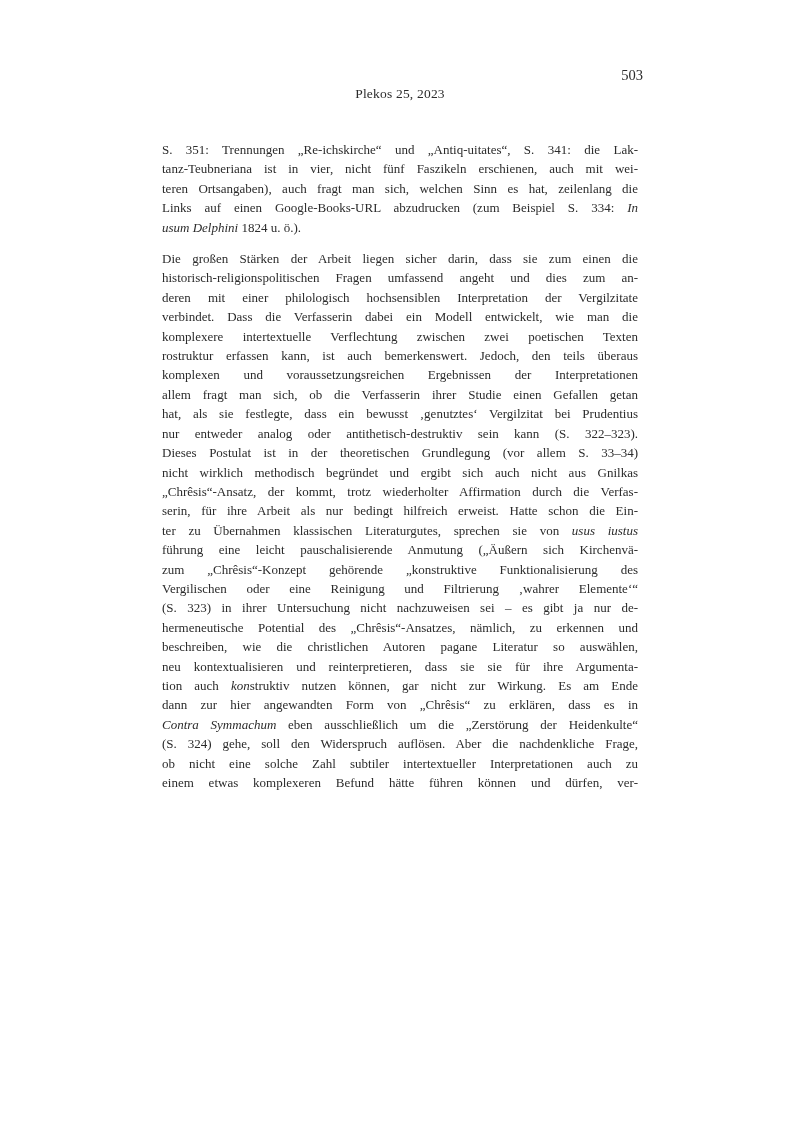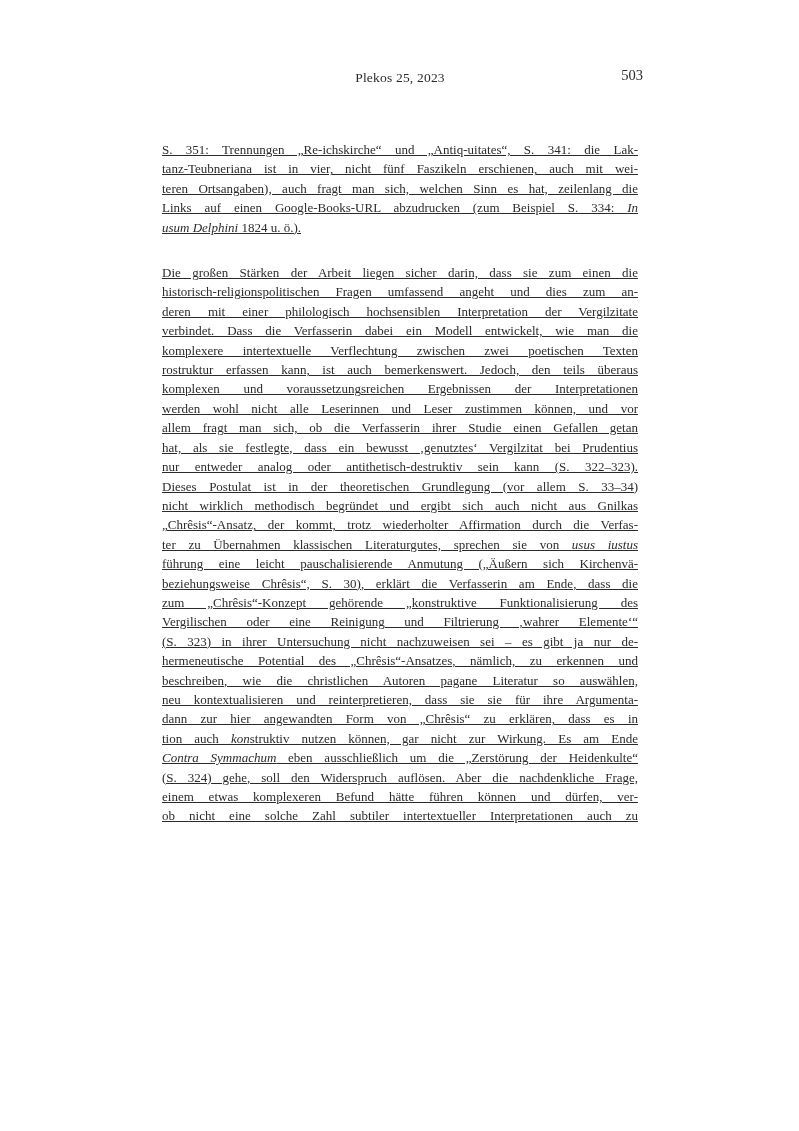--- a/index.html
+++ b/index.html
@@ -23,41 +23,41 @@
     width: 476px;
     height: 20px;
     font-size: 13.5px;
     line-height: 18px;
   }
   .journal-title {
     position: absolute;
     left: 0; right: 0;
     text-align: center;
     letter-spacing: 0.2px;
+    margin-top: 16px;
   }
   .page-number {
     position: absolute;
     right: -5px;
     top: -3px;
     font-size: 14.5px;
   }
   .text-block {
     position: absolute;
     top: 140px;
     left: 162px;
     width: 476px;
     font-size: 13px;
     line-height: 19.4px;
   }
   .paragraph { margin: 0; }
-  .paragraph + .paragraph { margin-top: 26px; }
+  .paragraph + .paragraph { margin-top: 12px; }
   .line {
     text-align: justify;
     text-align-last: justify;
-    text-decoration: underline;
     -moz-text-align-last: justify;
   }
   .line.no-justify-last {
     text-align-last: left;
     -moz-text-align-last: left;
   }
   .italic { font-style: italic; }
 </style>
 </head>
 <body>
@@ -76,37 +76,36 @@
         <div class="line no-justify-last"><span class="italic">usum Delphini</span><span> 1824 u. ö.).</span></div>
       </div>
       <div class="paragraph">
         <div class="line"><span>Die großen Stärken der Arbeit liegen sicher darin, dass sie zum einen die</span></div>
         <div class="line"><span>historisch-religionspolitischen Fragen umfassend angeht und dies zum an-</span></div>
         <div class="line"><span>deren mit einer philologisch hochsensiblen Interpretation der Vergilzitate</span></div>
         <div class="line"><span>verbindet. Dass die Verfasserin dabei ein Modell entwickelt, wie man die</span></div>
         <div class="line"><span>komplexere intertextuelle Verflechtung zwischen zwei poetischen Texten</span></div>
         <div class="line"><span>rostruktur erfassen kann, ist auch bemerkenswert. Jedoch, den teils überaus</span></div>
         <div class="line"><span>komplexen und voraussetzungsreichen Ergebnissen der Interpretationen</span></div>
-        <div class="line"><span>werden wohl nicht alle Leserinnen und Leser zustimmen können, und vor</span></div>
         <div class="line"><span>allem fragt man sich, ob die Verfasserin ihrer Studie einen Gefallen getan</span></div>
         <div class="line"><span>hat, als sie festlegte, dass ein bewusst ‚genutztes‘ Vergilzitat bei Prudentius</span></div>
         <div class="line"><span>nur entweder analog oder antithetisch-destruktiv sein kann (S. 322–323).</span></div>
         <div class="line"><span>Dieses Postulat ist in der theoretischen Grundlegung (vor allem S. 33–34)</span></div>
         <div class="line"><span>nicht wirklich methodisch begründet und ergibt sich auch nicht aus Gnilkas</span></div>
         <div class="line"><span>„Chrêsis“-Ansatz, der kommt, trotz wiederholter Affirmation durch die Verfas-</span></div>
+        <div class="line"><span>serin, für ihre Arbeit als nur bedingt hilfreich erweist. Hatte schon die Ein-</span></div>
         <div class="line"><span>ter zu Übernahmen klassischen Literaturgutes, sprechen sie von </span><span class="italic">usus iustus</span></div>
         <div class="line"><span>führung eine leicht pauschalisierende Anmutung („Äußern sich Kirchenvä-</span></div>
-        <div class="line"><span>beziehungsweise Chrêsis“, S. 30), erklärt die Verfasserin am Ende, dass die</span></div>
         <div class="line"><span>zum „Chrêsis“-Konzept gehörende „konstruktive Funktionalisierung des</span></div>
         <div class="line"><span>Vergilischen oder eine Reinigung und Filtrierung ‚wahrer Elemente‘“</span></div>
         <div class="line"><span>(S. 323) in ihrer Untersuchung nicht nachzuweisen sei – es gibt ja nur de-</span></div>
         <div class="line"><span>hermeneutische Potential des „Chrêsis“-Ansatzes, nämlich, zu erkennen und</span></div>
         <div class="line"><span>beschreiben, wie die christlichen Autoren pagane Literatur so auswählen,</span></div>
         <div class="line"><span>neu kontextualisieren und reinterpretieren, dass sie sie für ihre Argumenta-</span></div>
+        <div class="line"><span>tion auch </span><span class="italic">kon</span><span>struktiv nutzen können, gar nicht zur Wirkung. Es am Ende</span></div>
         <div class="line"><span>dann zur hier angewandten Form von „Chrêsis“ zu erklären, dass es in</span></div>
-        <div class="line"><span>tion auch </span><span class="italic">kon</span><span>struktiv nutzen können, gar nicht zur Wirkung. Es am Ende</span></div>
         <div class="line"><span class="italic">Contra Symmachum</span><span> eben ausschließlich um die „Zerstörung der Heidenkulte“</span></div>
         <div class="line"><span>(S. 324) gehe, soll den Widerspruch auflösen. Aber die nachdenkliche Frage,</span></div>
+        <div class="line"><span>ob nicht eine solche Zahl subtiler intertextueller Interpretationen auch zu</span></div>
         <div class="line"><span>einem etwas komplexeren Befund hätte führen können und dürfen, ver-</span></div>
-        <div class="line"><span>ob nicht eine solche Zahl subtiler intertextueller Interpretationen auch zu</span></div>
       </div>
     </div>
 </div>
 
 </body></html>

